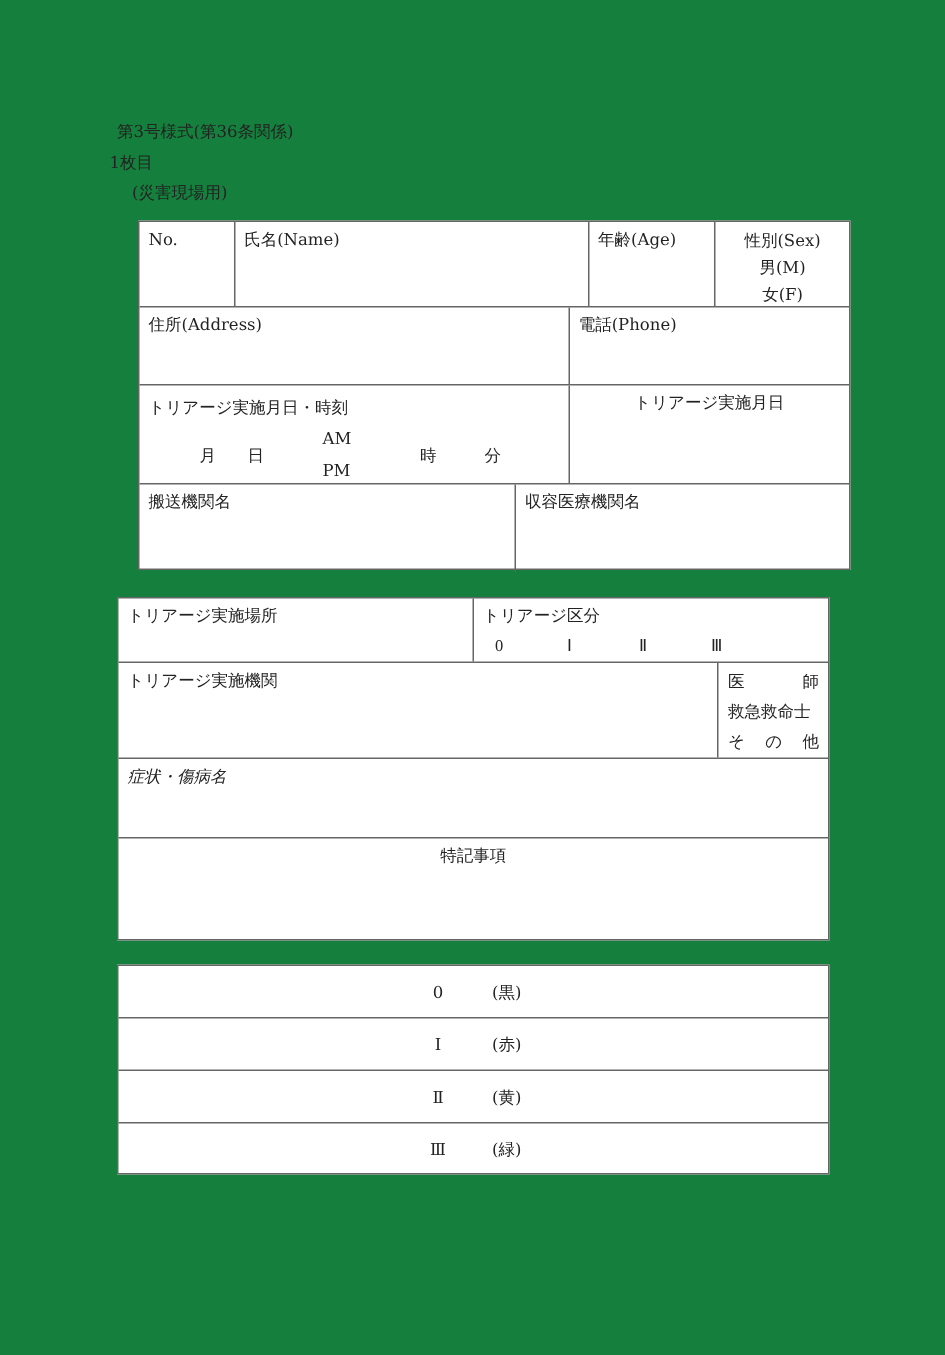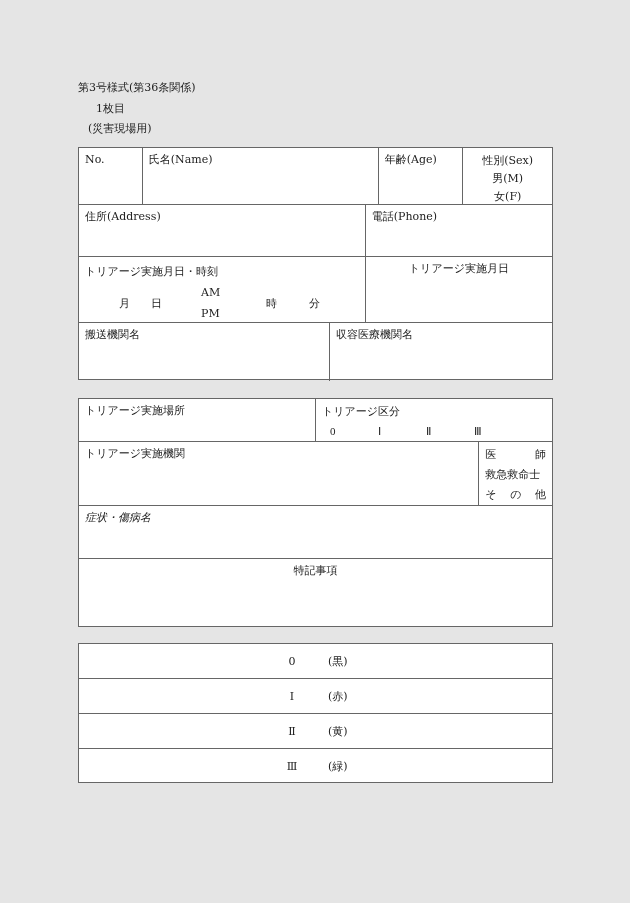--- a/index.html
+++ b/index.html
@@ -1,17 +1,17 @@
 <!DOCTYPE html>
 <html><head>
 <meta charset="utf-8">
 <style>
   html,body{margin:0;padding:0;background:#ffffff;}
   .sheet{
-    position:relative;width:630px;height:903px;background:#e5e5e5;
+    position:relative;width:630px;height:903px;background:#15803d;
     font-family:"DejaVu Serif","Liberation Serif",serif;
     font-size:11px;color:#222222;
   }
   .hdr{position:absolute;white-space:nowrap;line-height:13px;}
   .tbl{position:absolute;left:78px;width:475px;border:1px solid #666666;box-sizing:border-box;background:#ffffff;}
   .row{display:flex;box-sizing:border-box;border-bottom:1px solid #666666;}
   .row:last-child{border-bottom:none;}
   .cell{box-sizing:border-box;border-right:1px solid #666666;padding:5px 6px;position:relative;overflow:hidden;}
   .cell:last-child{border-right:none;}
   .lbl{display:inline-block;line-height:13px;}
@@ -25,24 +25,24 @@
   .t3row:last-child{border-bottom:none;}
   .t3num{position:absolute;left:205px;top:11px;width:16px;text-align:center;line-height:13px;}
   .t3lbl{position:absolute;left:249px;top:11px;line-height:13px;}
 </style>
 </head>
 <body>
 
 <div class="sheet">
 
   <div class="hdr" style="left:78px;top:81px;">第3号様式(第36条関係)</div>
-  <div class="hdr" style="left:96px;top:102px;">1枚目</div>
+  <div class="hdr" style="left:73px;top:102px;">1枚目</div>
   <div class="hdr" style="left:88px;top:122px;">(災害現場用)</div>
 
-  <div class="tbl" style="top:147px;height:233px;">
+  <div class="tbl" style="top:147px;height:233px;margin-left:14px;">
     <div class="row" style="height:57px;">
       <div class="cell" style="width:64px;">
         <span class="lbl">No.</span>
       </div>
       <div class="cell" style="width:237px;">
         <span class="lbl">氏名(Name)</span>
       </div>
       <div class="cell" style="width:85px;">
         <span class="lbl">年齢(Age)</span>
       </div>

